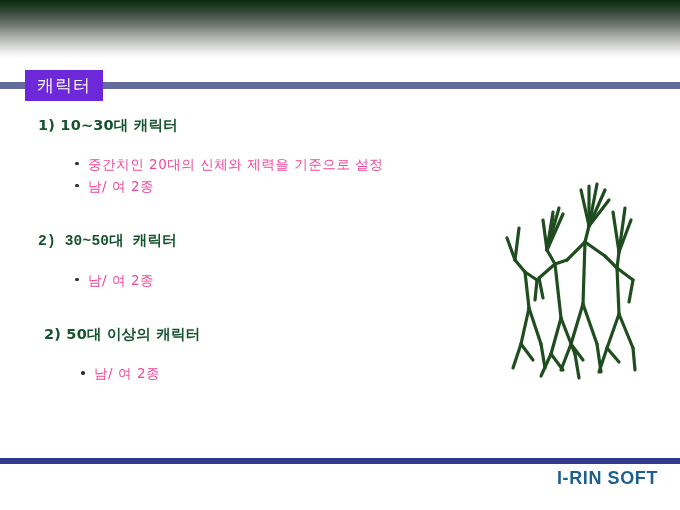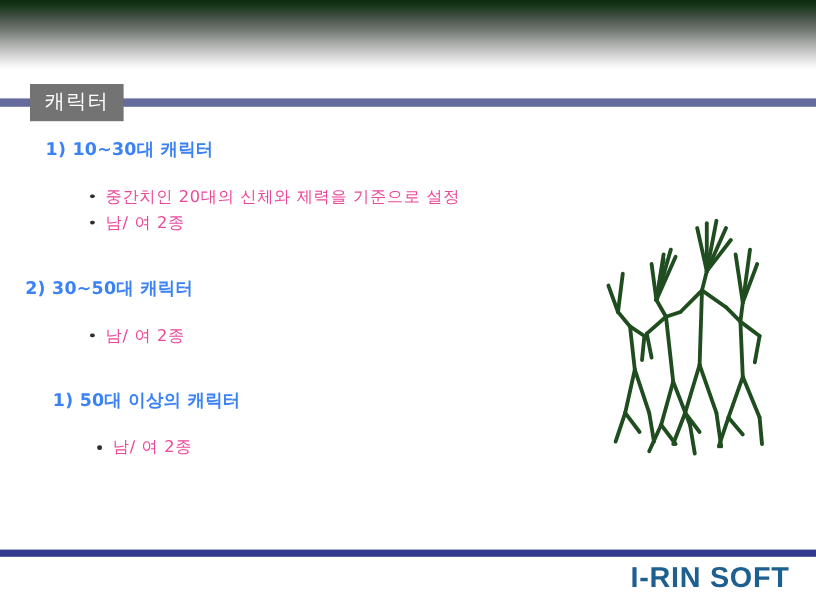--- a/index.html
+++ b/index.html
@@ -49,21 +49,21 @@
     width: 680px;
     height: 7px;
     background: #656b9c;
   }
   .title-box {
     position: absolute;
     left: 25px;
     top: 70px;
     width: 78px;
     height: 31px;
-    background: #737373;
+    background: #6d28d9;
     display: flex;
     align-items: center;
     justify-content: center;
   }
   .title-box .title-text {
     color: #ffffff;
     font-size: 17px;
     letter-spacing: 1px;
     line-height: 1;
     font-family: "DejaVu Sans", "Liberation Sans", sans-serif;
@@ -76,27 +76,27 @@
     top: 118px;
     width: 470px;
   }
 
   .section {
     margin-bottom: 4px;
   }
   .sec-heading {
     font-size: 14.5px;
     font-weight: bold;
-    color: #3b82f6;
+    color: #14532d;
     letter-spacing: 0.2px;
     line-height: 1.1;
     font-family: "DejaVu Sans", "Liberation Sans", sans-serif;
   }
   .sec-1 .sec-heading { padding-left: 38px; }
-  .sec-2 .sec-heading { padding-left: 21px; }
+  .sec-2 .sec-heading { padding-left: 38px; font-family: Liberation Mono, monospace; }
   .sec-3 .sec-heading { padding-left: 44px; }
 
   .sec-1 { margin-top: 0px; }
   .sec-2 { margin-top: 36px; }
   .sec-3 { margin-top: 36px; }
 
   .bullets {
     list-style: none;
     margin: 0;
     padding: 0;
@@ -140,21 +140,21 @@
     left: 0;
     top: 458px;
     width: 680px;
     height: 6px;
     background: #313a8e;
   }
   .brand {
     position: absolute;
     right: 22px;
     top: 468px;
-    font-size: 24px;
+    font-size: 18px;
     font-weight: bold;
     color: #1d5f8f;
     letter-spacing: 0.6px;
     font-family: "Liberation Sans", sans-serif;
   }
 
   .logo {
     position: absolute;
     left: 15px;
     top: 477px;
@@ -217,21 +217,21 @@
     </div>
 
     <div class="section sec-2">
       <div class="sec-heading">2) 30~50대 캐릭터</div>
       <ul class="bullets">
         <li><span class="dot"></span><span>남/ 여  2종</span></li>
       </ul>
     </div>
 
     <div class="section sec-3">
-      <div class="sec-heading">1) 50대 이상의 캐릭터</div>
+      <div class="sec-heading">2) 50대 이상의 캐릭터</div>
       <ul class="bullets">
         <li><span class="dot"></span><span>남/ 여  2종</span></li>
       </ul>
     </div>
 
   </div>
 
   <div class="figure">
     <svg viewBox="0 0 154 220" xmlns="http://www.w3.org/2000/svg">
       <g fill="none" stroke="#1f4d1f" stroke-width="3.2" stroke-linecap="round" stroke-linejoin="round">

